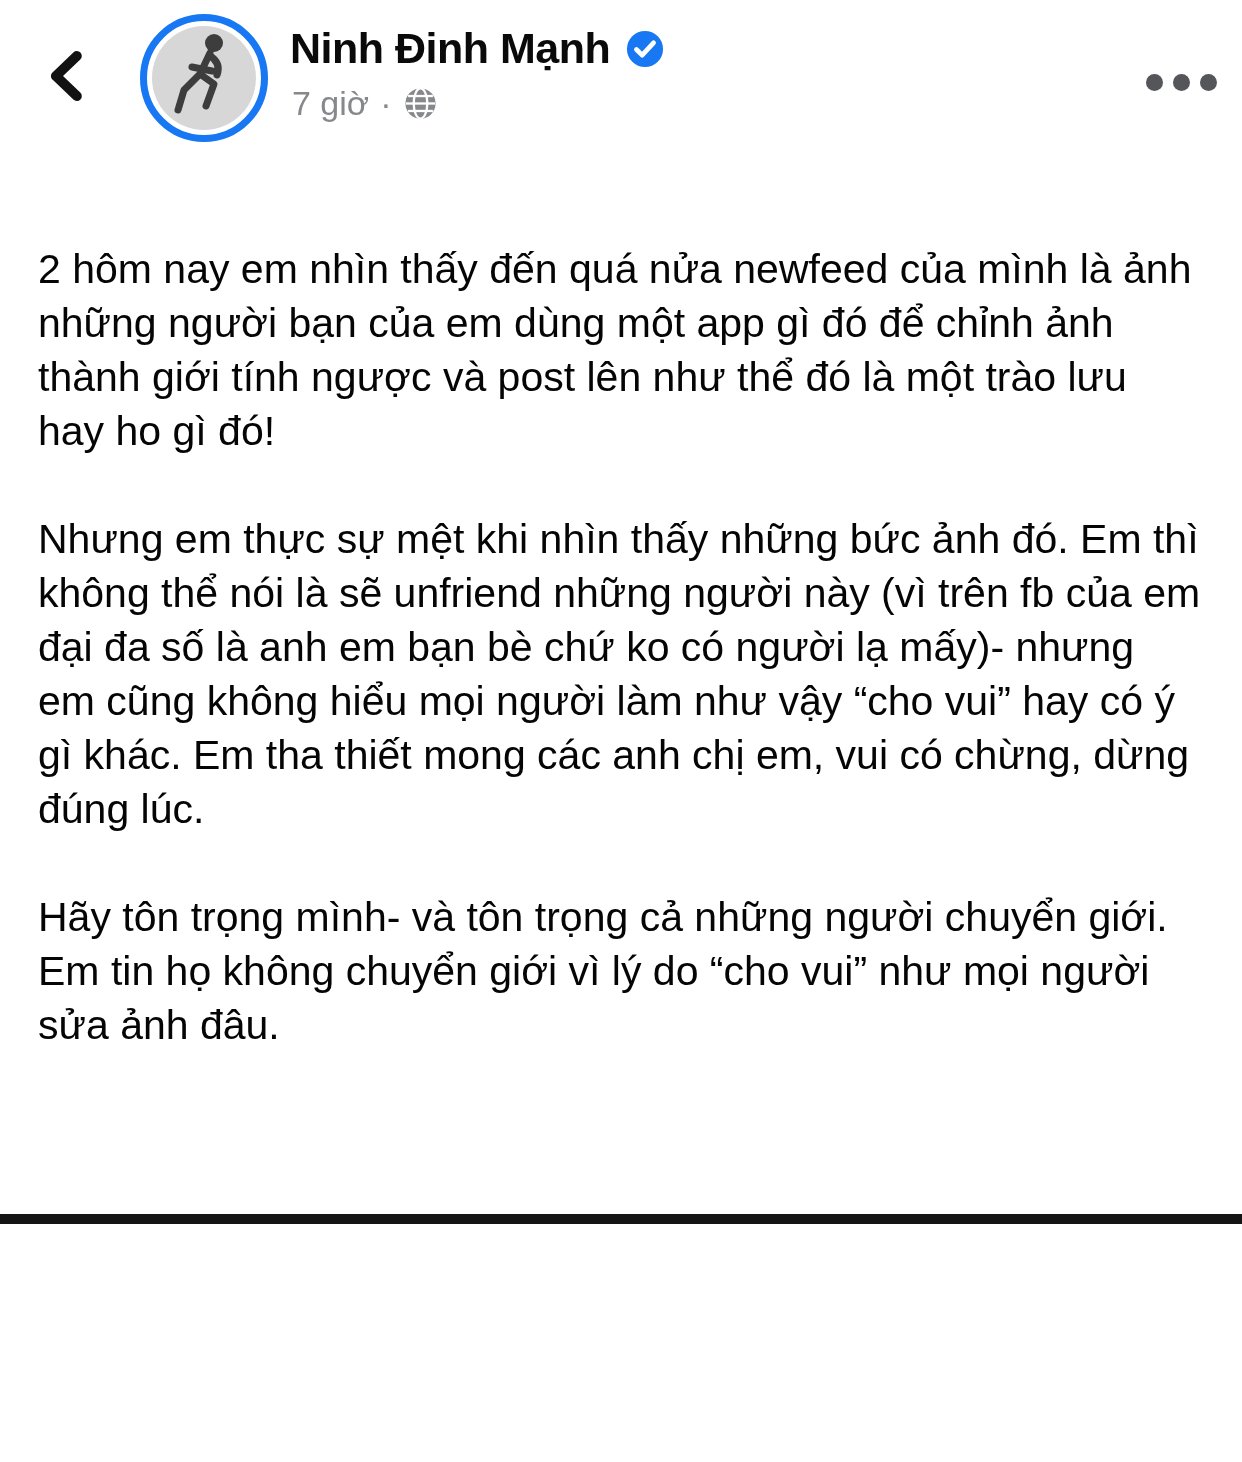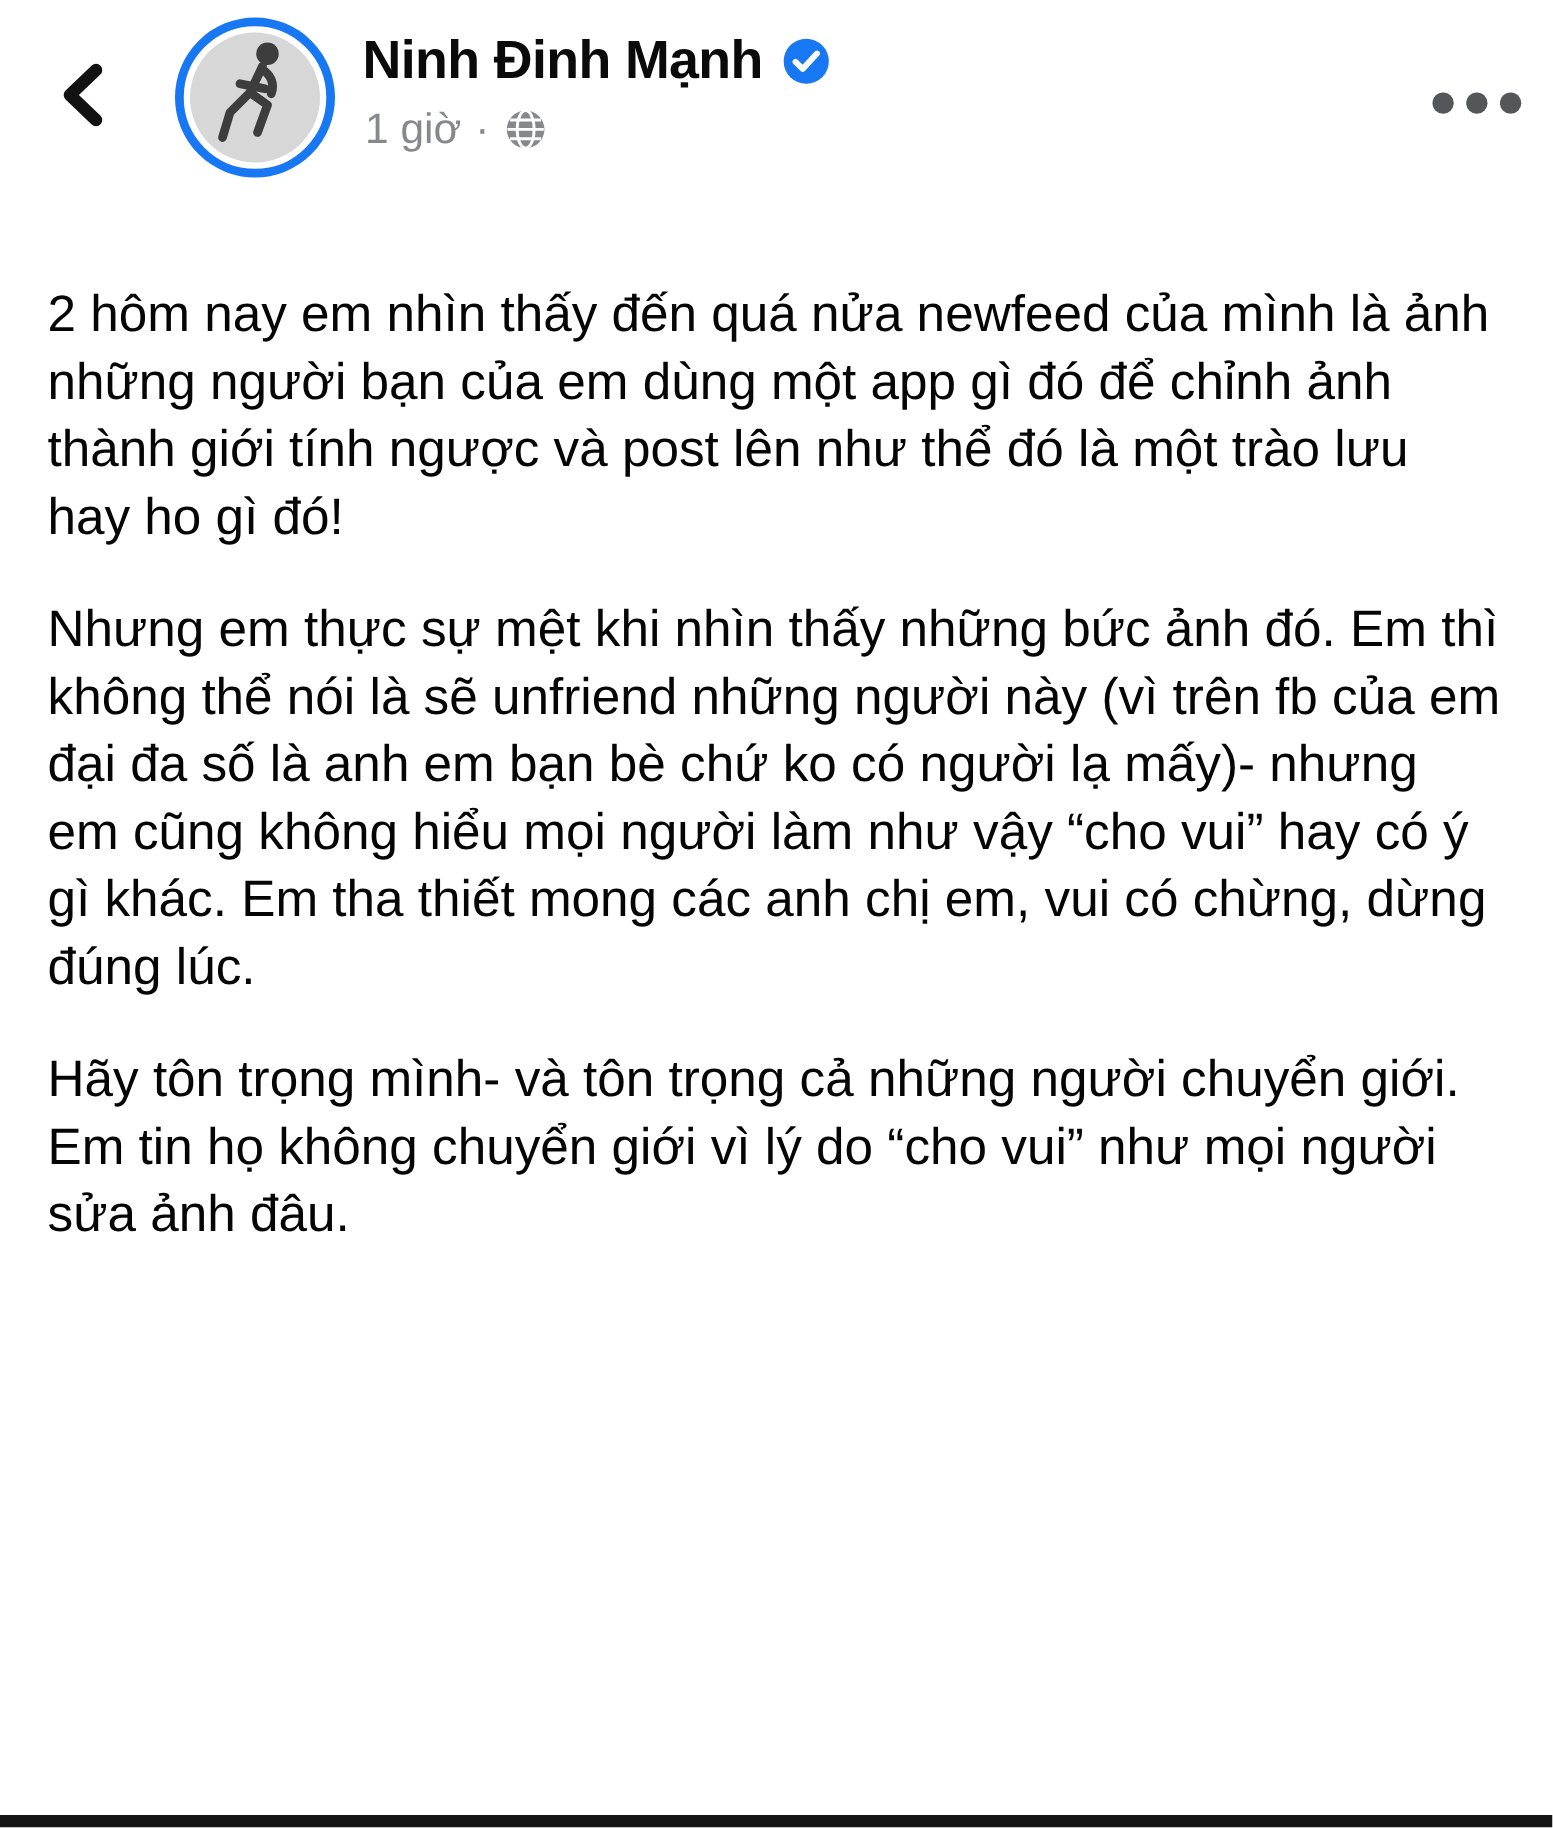--- a/index.html
+++ b/index.html
@@ -3,21 +3,21 @@
 <meta charset="utf-8">
 <style>
   * { box-sizing: border-box; margin: 0; padding: 0; }
   html, body {
     width: 1242px; height: 1462px;
     background: #ffffff;
     font-family: "Liberation Sans", sans-serif;
     overflow: hidden;
     position: relative;
   }
-  .page { position: relative; width: 1242px; height: 1462px; background: #fff; }
+  .page { position: relative; width: 1242px; height: 1224px; background: #fff; }
 
   
   .header { position: relative; height: 168px; }
   .back-btn {
     position: absolute; left: 42px; top: 48px;
     width: 46px; height: 60px; cursor: pointer;
     display: flex; align-items: center; justify-content: center;
   }
   .avatar-ring {
     position: absolute; left: 140px; top: 14px;
@@ -59,21 +59,21 @@
   .post-body {
     padding: 20px 40px 0 38px;
     color: #050505;
   }
   .post-body p.para {
     font-size: 41px;
     line-height: 54px;
     white-space: pre-line;
     margin: 0;
   }
-  .post-body p.para.gap { margin-top: 36px; }
+  .post-body p.para.gap { margin-top: 54px; }
 
   
   .attachment-edge {
     position: absolute; left: 0; right: 0; bottom: 0;
     height: 10px; background: #151515;
   }
 </style>
 </head>
 <body>
 
@@ -107,21 +107,21 @@
       <span class="profile-name">Ninh Đinh Mạnh</span>
       <span>
         <svg class="verified-badge" viewBox="0 0 40 40">
           <circle cx="20" cy="20" r="19" fill="#1877F2"></circle>
           <path d="M11 20.5 L17 26.5 L29 13.5" stroke="#ffffff" stroke-width="5" fill="none" stroke-linecap="round" stroke-linejoin="round"></path>
         </svg>
       </span>
     </div>
 
     <div class="meta-row">
-      <span>1 giờ</span>
+      <span>7 giờ</span>
       <span>·</span>
       <span>
         <svg class="globe-icon" viewBox="0 0 34 34">
           <circle cx="17" cy="17" r="15.5" fill="#86888c"></circle>
           <g stroke="#ffffff" stroke-width="2.4" fill="none">
             <ellipse cx="17" cy="17" rx="7" ry="15.5"></ellipse>
             <path d="M2 17 h30"></path>
             <path d="M4.2 9.3 h25.6"></path>
             <path d="M4.2 24.7 h25.6"></path>
           </g>

